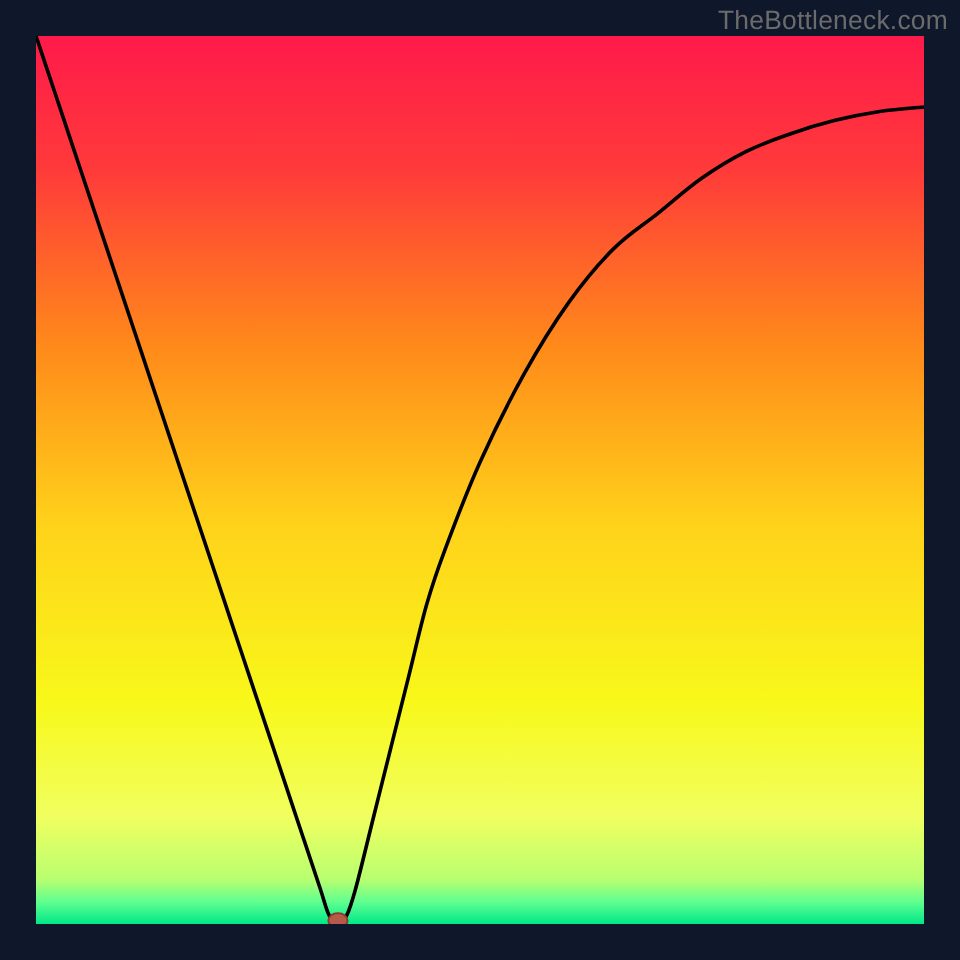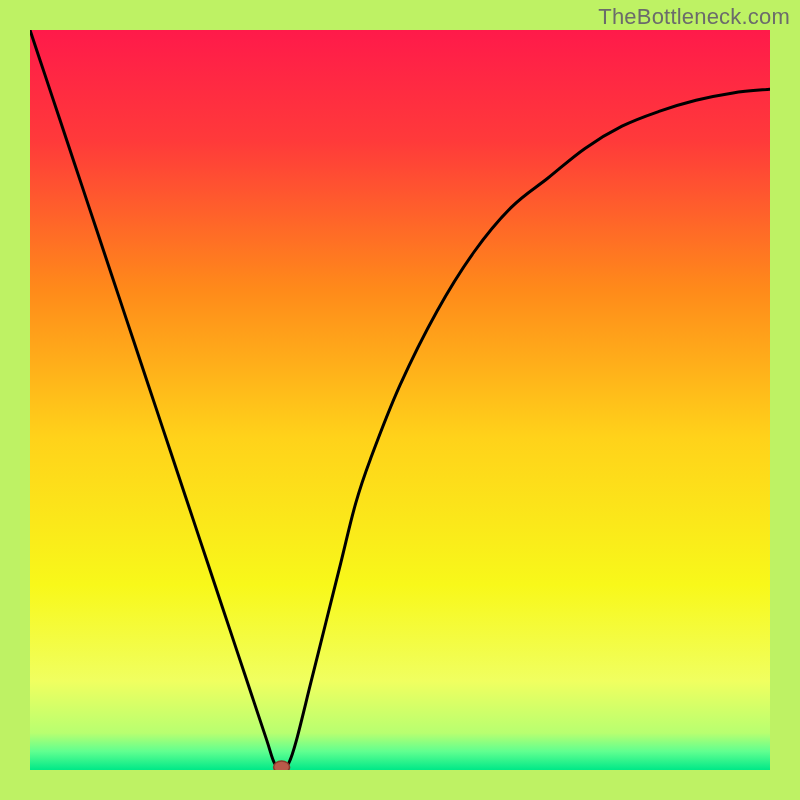--- a/index.html
+++ b/index.html
@@ -8,21 +8,21 @@
     width: 800px;
     height: 800px;
     background: #000000;
     font-family: Arial, Helvetica, sans-serif;
     overflow: hidden;
   }
   .wrapper {
     position: relative;
     width: 800px;
     height: 800px;
-    background: #bef264;
+    background: #0f172a;
   }
   .watermark {
     position: absolute;
     top: 4px;
     right: 10px;
     font-size: 22px;
     font-weight: 400;
     color: #6b6b6b;
     letter-spacing: 0.2px;
     z-index: 10;

